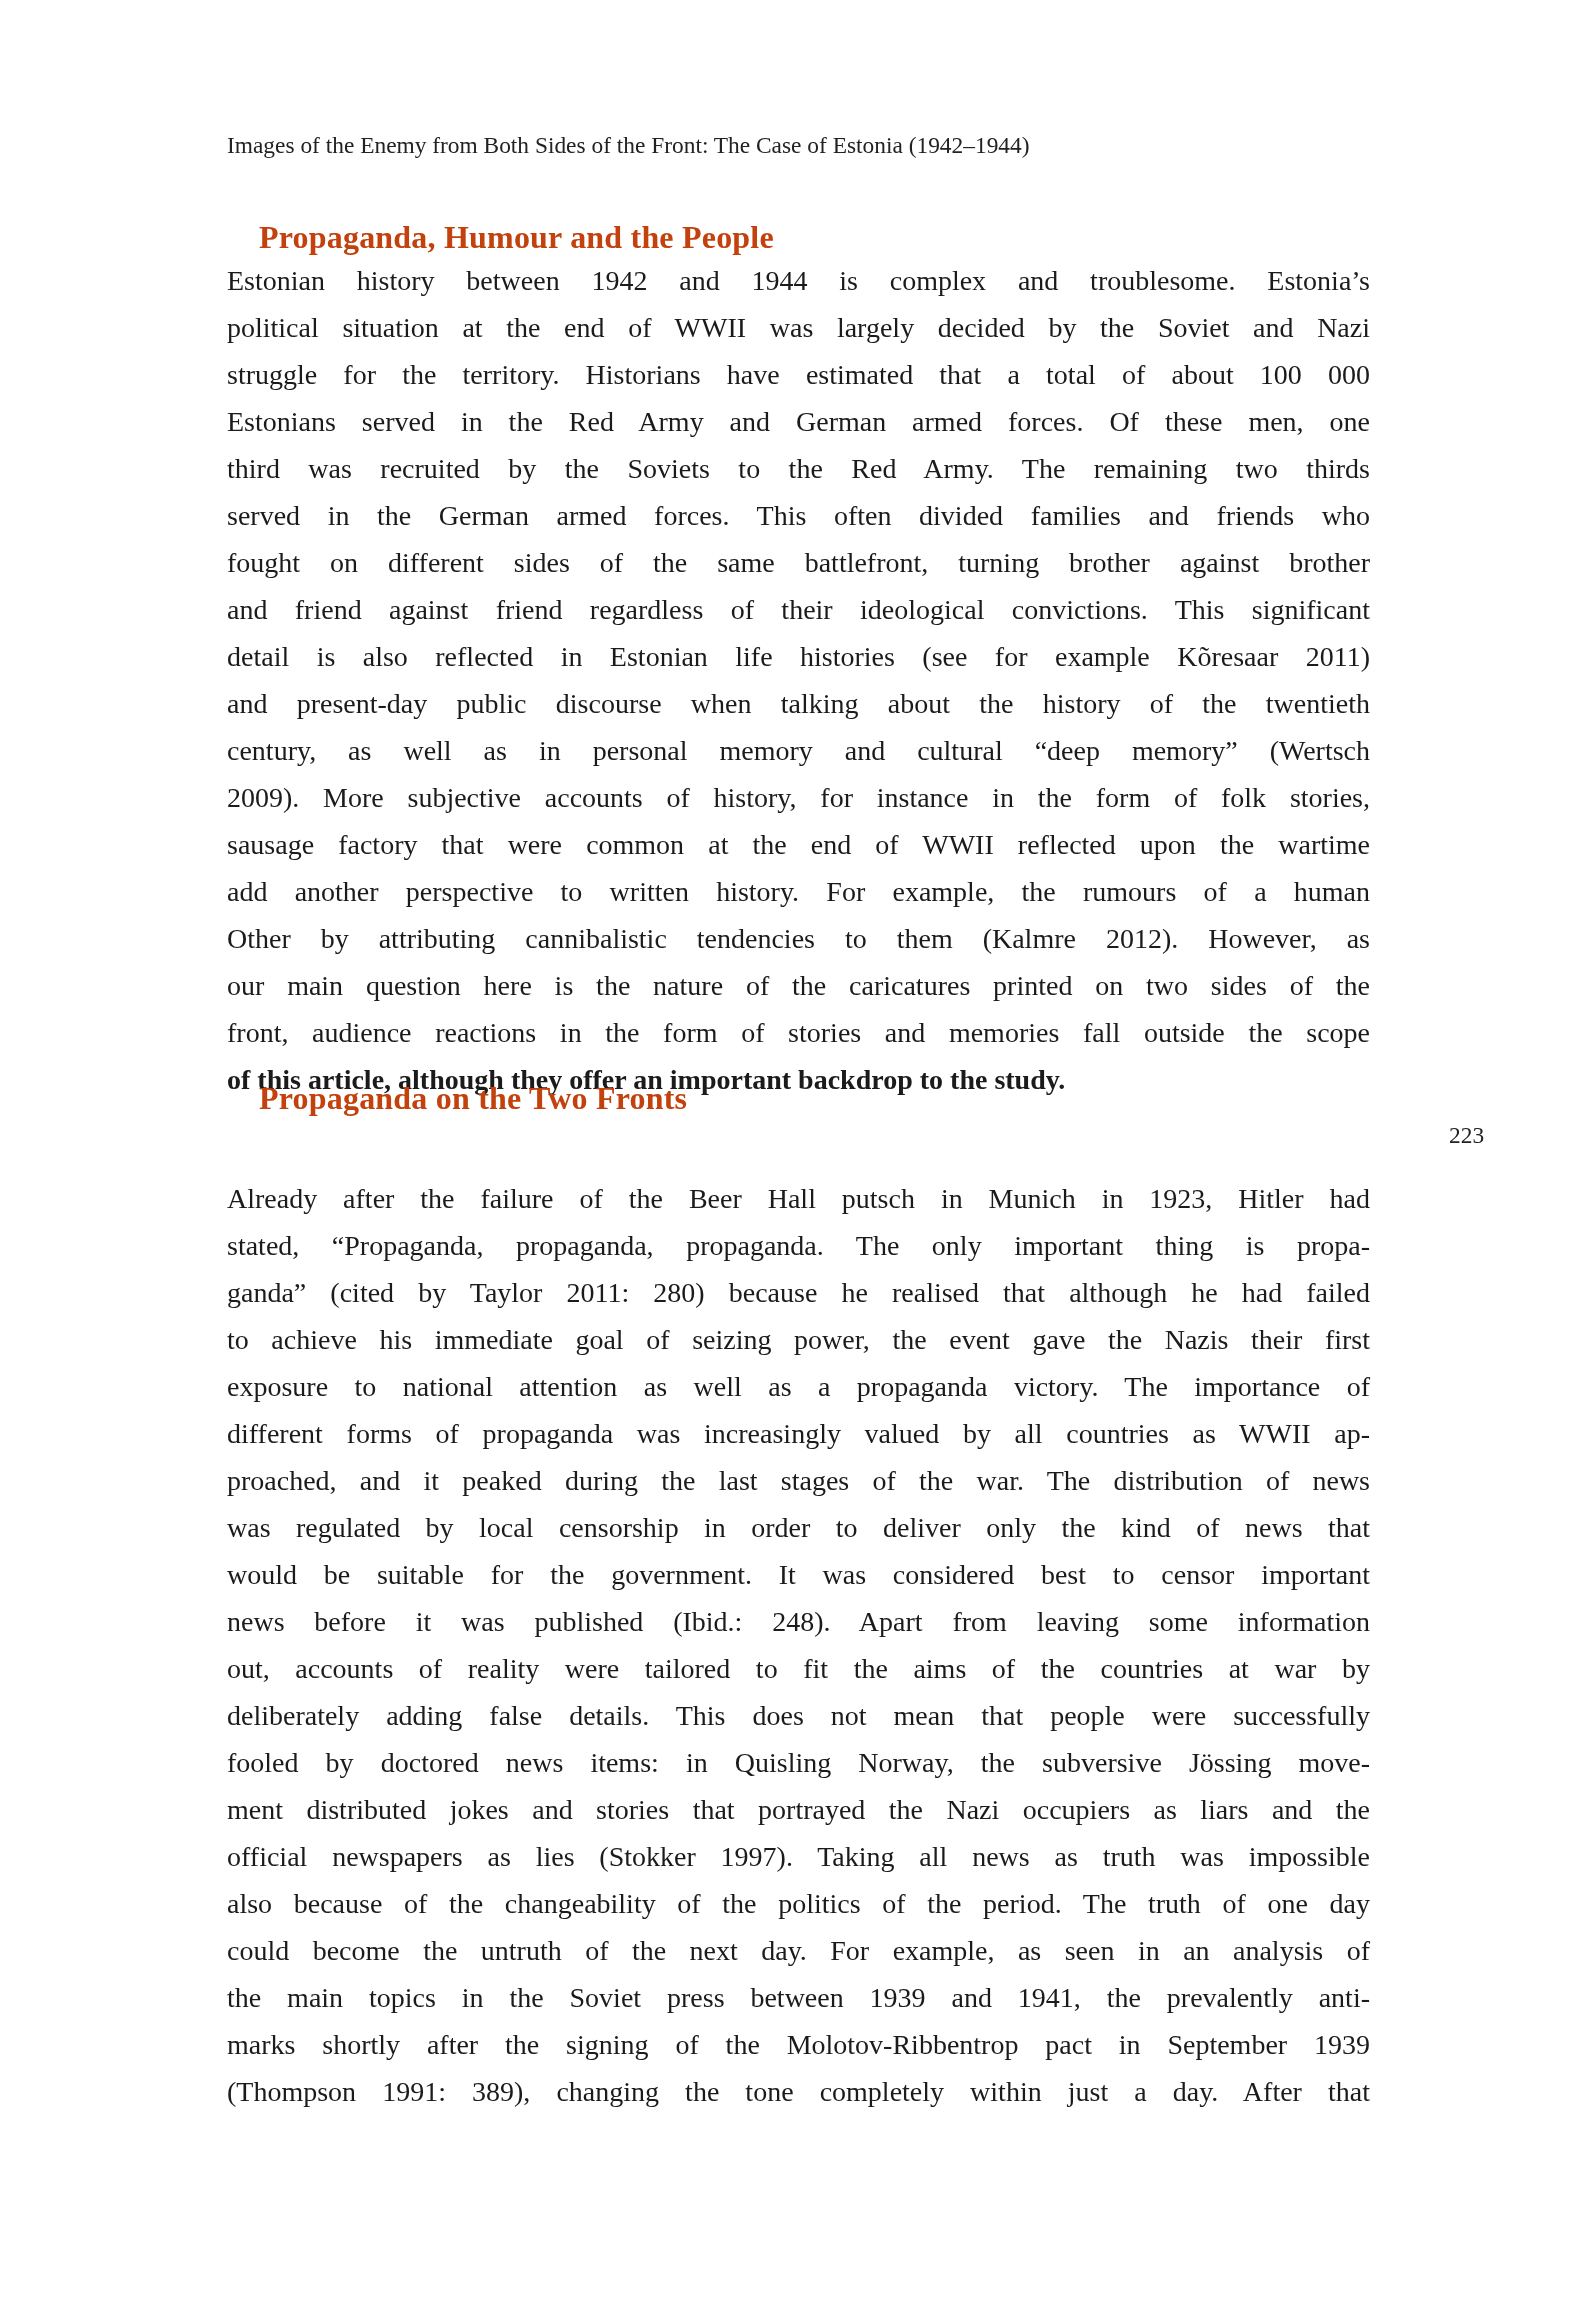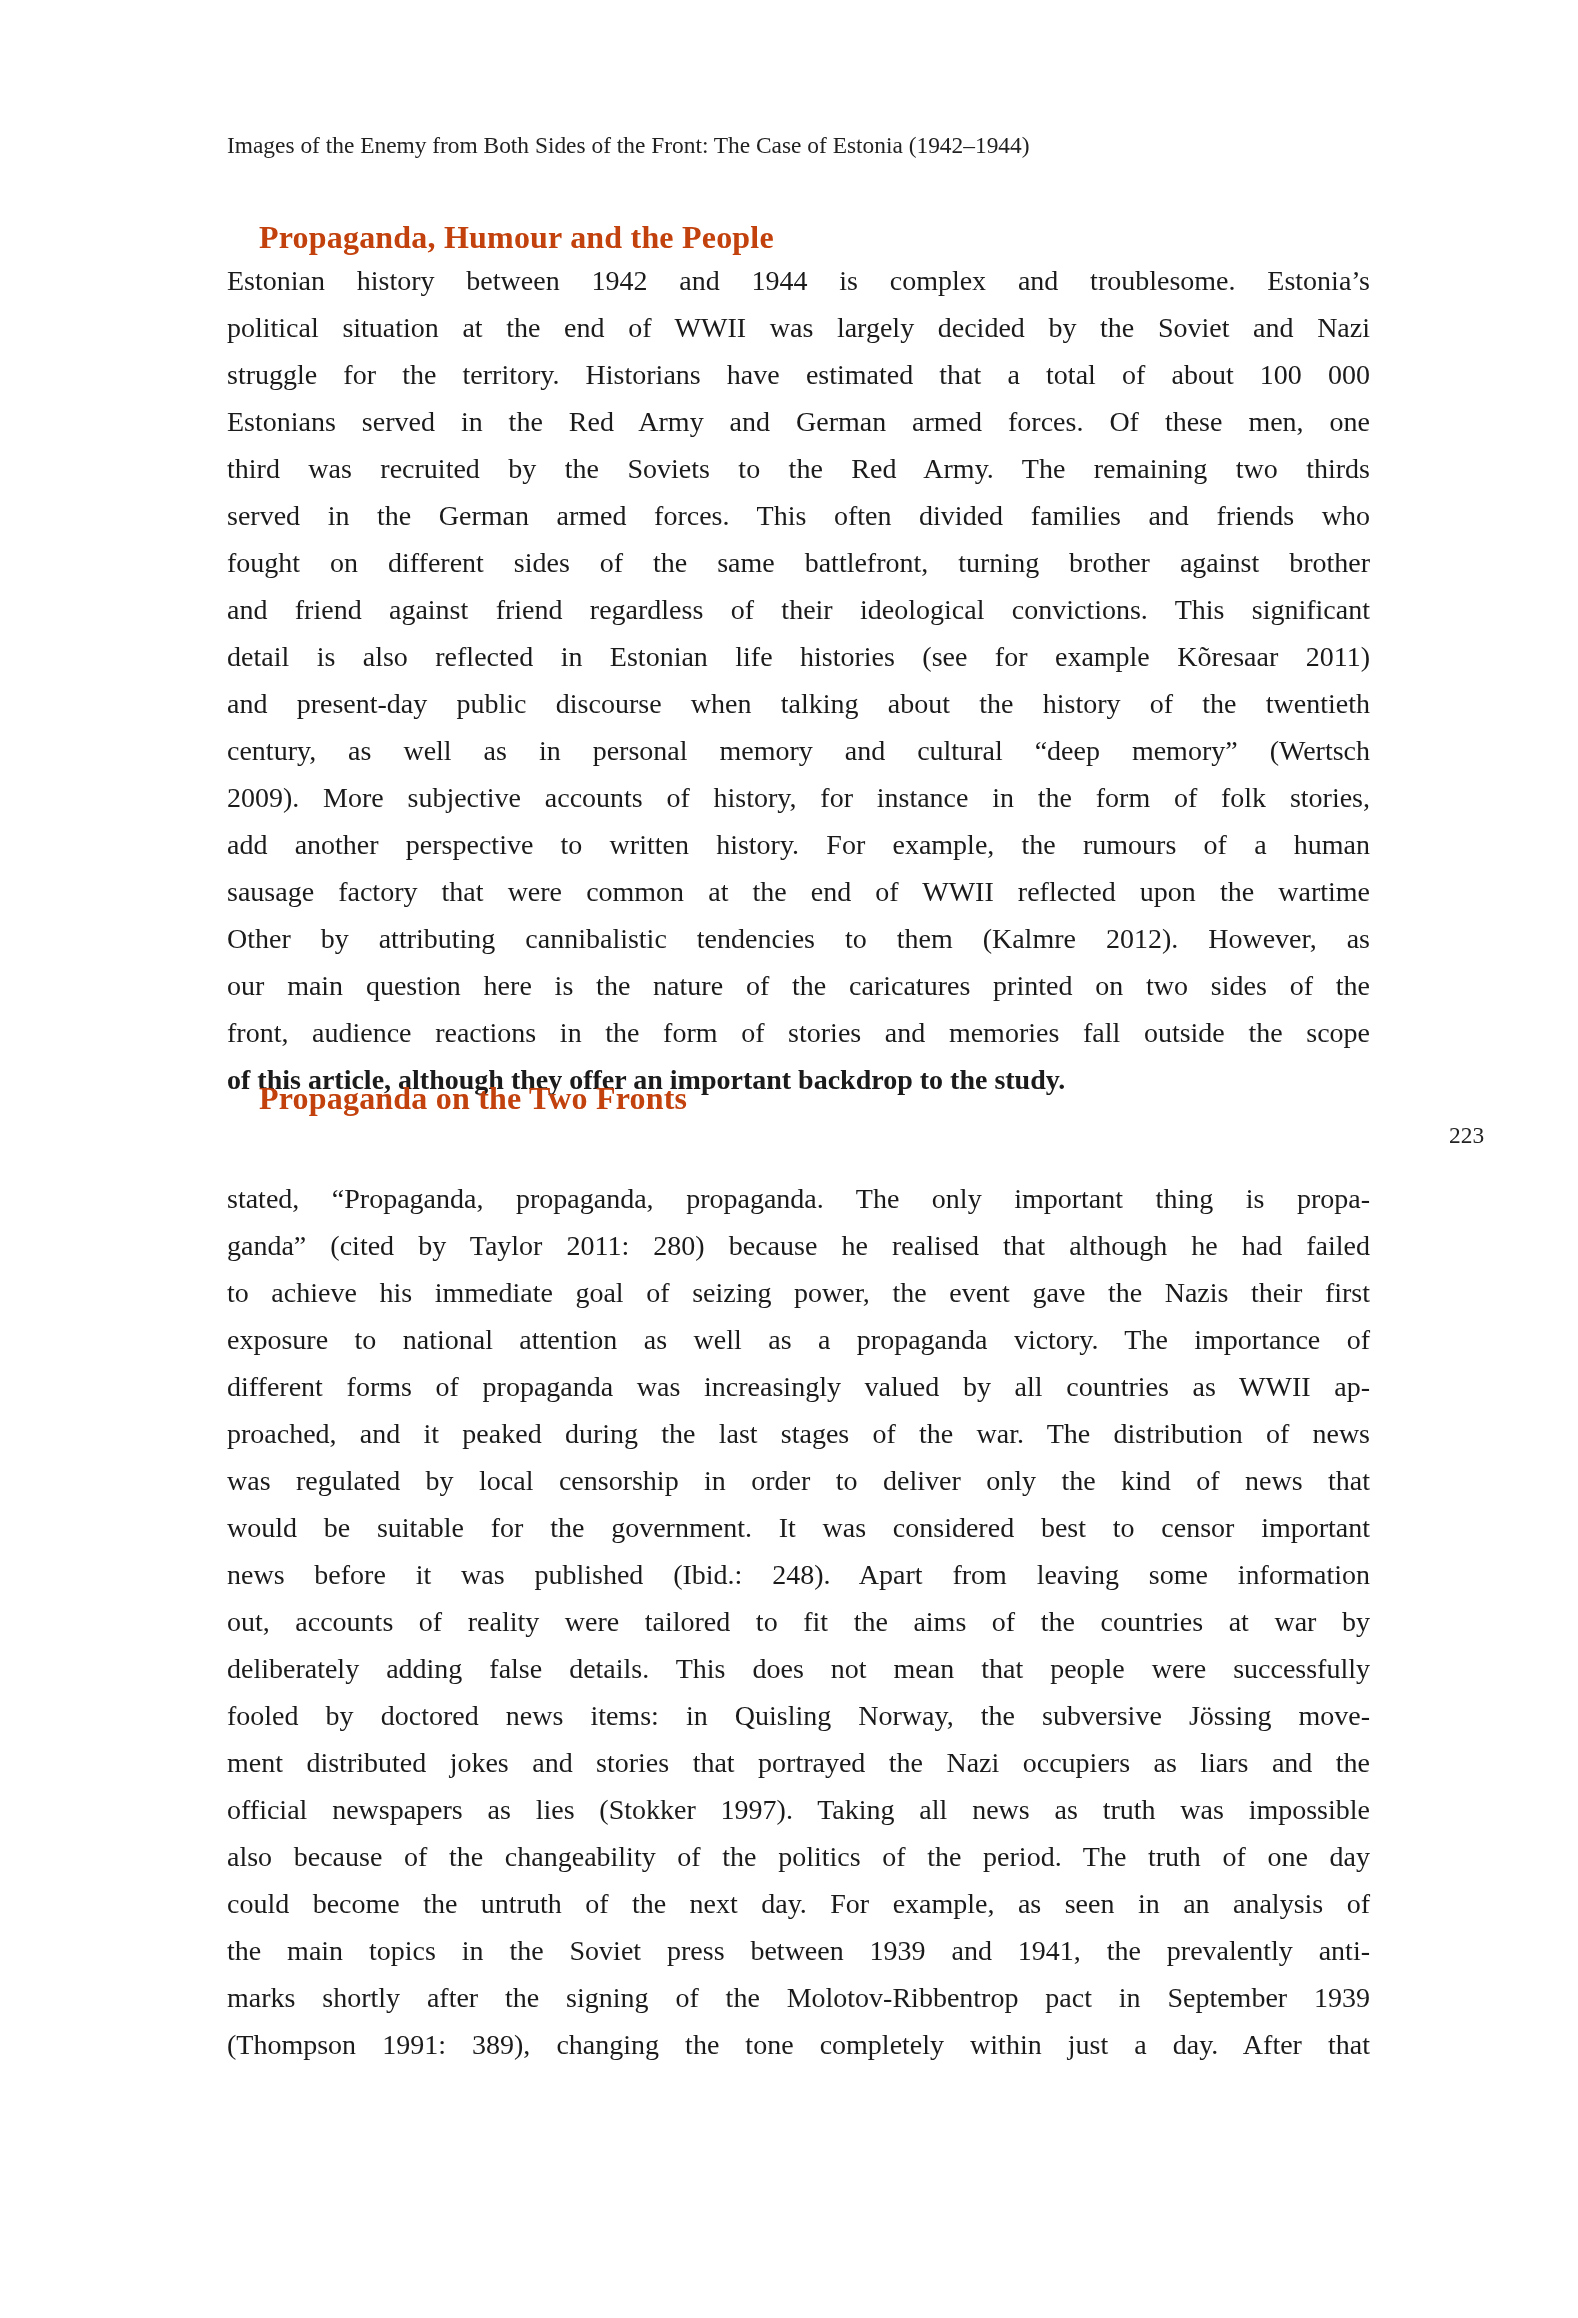--- a/index.html
+++ b/index.html
@@ -79,33 +79,34 @@
     <div class="line">struggle for the territory. Historians have estimated that a total of about 100 000</div>
     <div class="line">Estonians served in the Red Army and German armed forces. Of these men, one</div>
     <div class="line">third was recruited by the Soviets to the Red Army. The remaining two thirds</div>
     <div class="line">served in the German armed forces. This often divided families and friends who</div>
     <div class="line">fought on different sides of the same battlefront, turning brother against brother</div>
     <div class="line">and friend against friend regardless of their ideological convictions. This significant</div>
     <div class="line">detail is also reflected in Estonian life histories (see for example Kõresaar 2011)</div>
     <div class="line">and present-day public discourse when talking about the history of the twentieth</div>
     <div class="line">century, as well as in personal memory and cultural “deep memory” (Wertsch</div>
     <div class="line">2009). More subjective accounts of history, for instance in the form of folk stories,</div>
+    <div class="line">sausage factory that were common at the end of WWII reflected upon the wartime</div>
     <div class="line">add another perspective to written history. For example, the rumours of a human</div>
-    <div class="line">sausage factory that were common at the end of WWII reflected upon the wartime</div>
     <div class="line">Other by attributing cannibalistic tendencies to them (Kalmre 2012). However, as</div>
     <div class="line">our main question here is the nature of the caricatures printed on two sides of the</div>
     <div class="line">front, audience reactions in the form of stories and memories fall outside the scope</div>
     <div class="line endline">of this article, although they offer an important backdrop to the study.</div>
   </div>
 
 <div class="page-number">223</div>
 
 <div class="section-heading" id="heading-2">Propaganda on the Two Fronts</div>
 
 <div class="paragraph" id="para-2">
+    <div class="line">Already after the failure of the Beer Hall putsch in Munich in 1923, Hitler had</div>
     <div class="line">stated, “Propaganda, propaganda, propaganda. The only important thing is propa-</div>
     <div class="line">ganda” (cited by Taylor 2011: 280) because he realised that although he had failed</div>
     <div class="line">to achieve his immediate goal of seizing power, the event gave the Nazis their first</div>
     <div class="line">exposure to national attention as well as a propaganda victory. The importance of</div>
     <div class="line">different forms of propaganda was increasingly valued by all countries as WWII ap-</div>
     <div class="line">proached, and it peaked during the last stages of the war. The distribution of news</div>
     <div class="line">was regulated by local censorship in order to deliver only the kind of news that</div>
     <div class="line">would be suitable for the government. It was considered best to censor important</div>
     <div class="line">news before it was published (Ibid.: 248). Apart from leaving some information</div>
     <div class="line">out, accounts of reality were tailored to fit the aims of the countries at war by</div>

